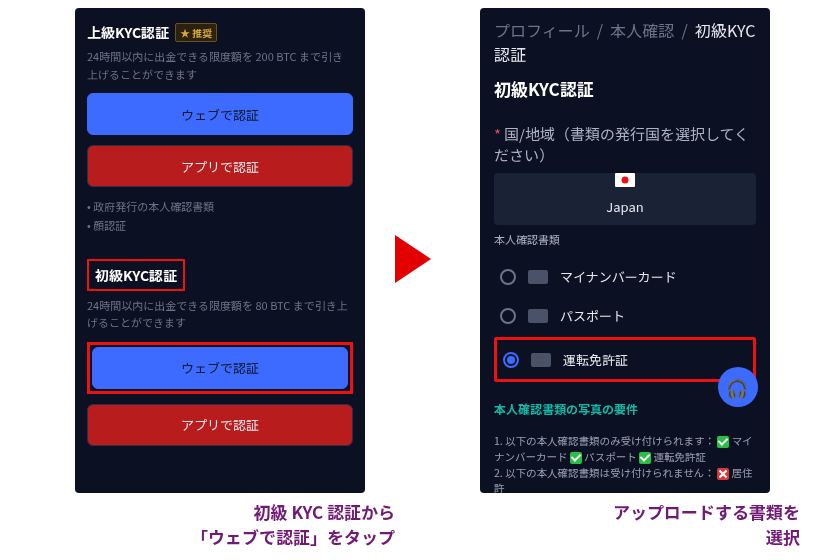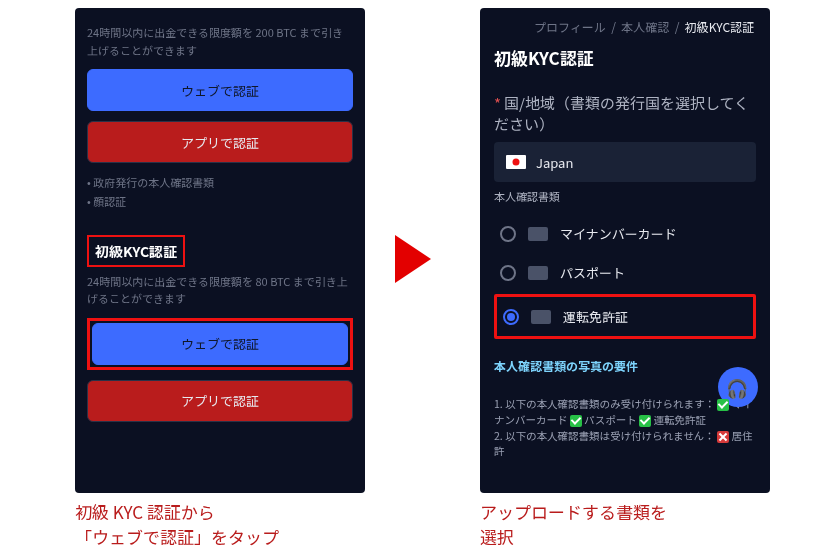--- a/index.html
+++ b/index.html
@@ -88,49 +88,49 @@
   }
   .redbox-button {
     border: 3px solid #e11;
     padding: 2px;
     margin-bottom: 10px;
   }
 
   
   .breadcrumb {
     color:#6e7487;
-    font-size:12px;
+    font-size:16px;
     margin-bottom: 10px;
-    margin-left: 40px;
   }
   .breadcrumb .active { color:#e7e9ef; }
   .page-h1 {
     font-size:17px;
     font-weight:700;
     color:#fff;
     margin-bottom: 22px;
   }
   .field-label {
     font-size:15px;
     color:#aeb3c2;
     margin-bottom: 8px;
   }
   .req-star { color:#e05050; margin-right:3px; }
   .select {
     width:100%;
-    height:40px;
+    height:52px;
     background:#1a2236;
     border-radius:4px;
     display:flex;
     align-items:center;
     padding:0 12px;
     font-size:13px;
     color:#e7e9ef;
     gap:10px;
     cursor:pointer;
+    flex-direction:column;
   }
   .flag-jp {
     width:20px; height:14px;
     background:#fff;
     position:relative;
     border-radius:1px;
   }
   .flag-jp::after{
     content:"";
     position:absolute;
@@ -170,22 +170,22 @@
   .fab{
     position:absolute;
     right:12px; bottom:86px;
     width:40px;height:40px;border-radius:50%;
     background:#3d6bff;
     display:flex;align-items:center;justify-content:center;
     font-size:18px;color:#fff;
     cursor:pointer;
   }
   .req-h{
-    font-size:12px;font-weight:700;color:#7dd3fc;
-    margin-top:18px; margin-bottom:22px;
+    font-size:12px;font-weight:700;color:#14b8a6;
+    margin-top:18px; margin-bottom:16px;
   }
   .req-p{
     font-size:10.5px;color:#9aa0b3;line-height:1.5;
   }
   .chk{ display:inline-block;width:12px;height:12px;background:#27c046;border-radius:2px;vertical-align:middle;position:relative;}
   .chk::after{content:"";position:absolute;left:3px;top:0px;width:4px;height:7px;border:solid #fff;border-width:0 2px 2px 0;transform:rotate(45deg);}
   .cross-badge{display:inline-block;width:12px;height:12px;background:#d63a3a;border-radius:2px;vertical-align:middle;position:relative;}
   .cross-badge::before,.cross-badge::after{content:"";position:absolute;left:5px;top:1px;width:2px;height:10px;background:#fff;}
   .cross-badge::before{transform:rotate(45deg);} .cross-badge::after{transform:rotate(-45deg);}
 
@@ -195,35 +195,43 @@
     width:0;height:0;
     border-top:24px solid transparent;
     border-bottom:24px solid transparent;
     border-left:36px solid #e30000;
   }
 
   
   .caption{
     position:absolute;
     font-size:17px;
-    font-weight:400;
-    color:#b91c1c;
+    font-weight:700;
+    color:#701a75;
     line-height:1.45;
+    text-align:right;
   }
   .caption-left  { left:75px;  top:500px; width:320px; }
   .caption-right { left:480px; top:500px; width:320px; }
 </style>
 </head>
 <body>
 
 <div class="stage">
 
   <div class="phone phone-left">
 
     
+    <div class="section-title">
+      <span>上級KYC認証</span>
+      <span class="badge-reco">
+        <span>★</span>
+        <span>推奨</span>
+      </span>
+    </div>
     <div class="limit-text">24時間以内に出金できる限度額を 200 BTC まで引き上げることができます</div>
     <div class="btn primary">ウェブで認証</div>
     <div class="btn">アプリで認証</div>
     <div class="bullets">
       • <span>政府発行の本人確認書類</span><br>
       • <span>顔認証</span>
     </div>
 
     
     <div class="section-title">

